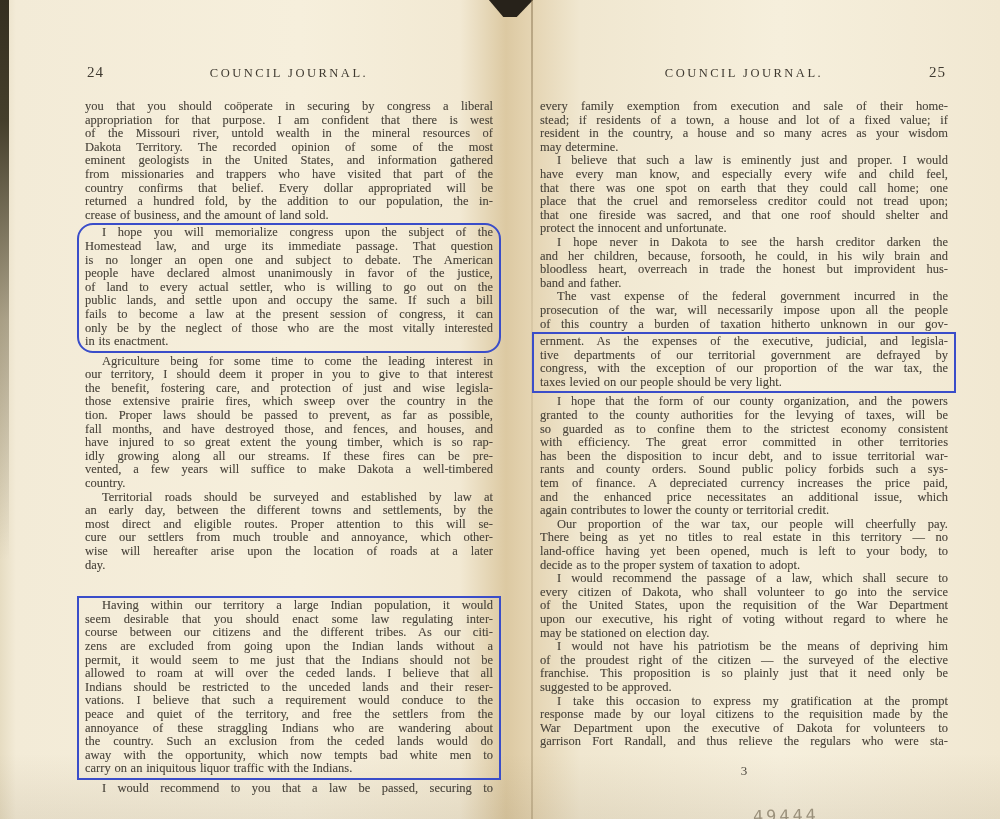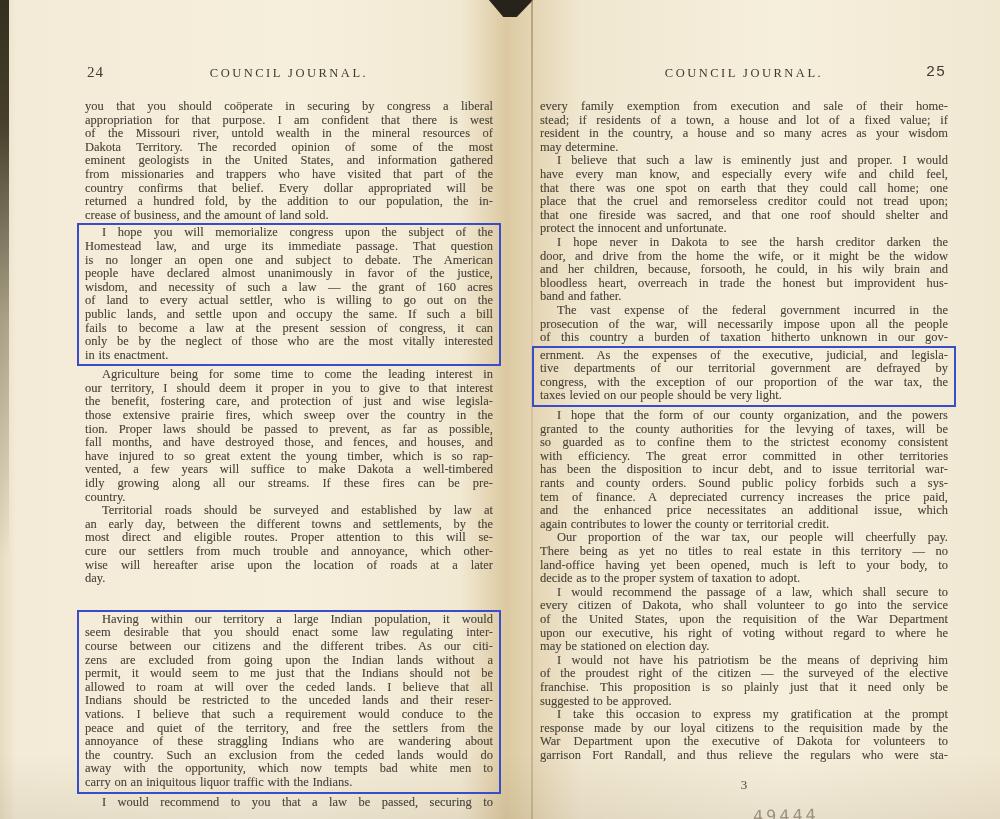--- a/index.html
+++ b/index.html
@@ -28,21 +28,21 @@
   .page { position:absolute; top:66px; width:408px; }
   .page-l { left:85px; }
   .page-r { left:540px; }
   .phead { position:relative; height:16px; font-size:13px; color:#3f3a31; }
   .phtitle {
     position:absolute; left:50%; transform:translateX(-50%);
     letter-spacing:2.5px; font-size:12.5px; white-space:nowrap;font-family:Liberation Serif, serif;
   }
   .pnum { position:absolute; font-size:15px; letter-spacing:1px; }
   .pnum-l { left:2px; top:-2px; }
-  .pnum-r { right:2px; top:-2px;font-family:Liberation Mono, monospace; }
+  .pnum-r { right:2px; top:-2px; }
   .pbody { margin-top:18px; font-size:12.5px; }
   .para { margin:0; }
   .tline {
     height:13.6px; line-height:13.6px; white-space:nowrap;
     text-align:justify; text-align-last:justify;
     word-spacing:0.6px;
     text-shadow:0 0 0.5px rgba(80,72,60,0.35);
   }
   .tline.endline { text-align-last:left; }
   .tline.ind { text-indent:17px;font-family:Liberation Serif, serif; }
@@ -78,43 +78,42 @@
           <div class="tline">appropriation for that purpose. I am confident that there is west</div>
           <div class="tline">of the Missouri river, untold wealth in the mineral resources of</div>
           <div class="tline">Dakota Territory. The recorded opinion of some of the most</div>
           <div class="tline">eminent geologists in the United States, and information gathered</div>
           <div class="tline">from missionaries and trappers who have visited that part of the</div>
           <div class="tline">country confirms that belief. Every dollar appropriated will be</div>
           <div class="tline">returned a hundred fold, by the addition to our population, the in-</div>
           <div class="tline endline">crease of business, and the amount of land sold.</div>
         </div>
         <div class="para">
-          <div class="hbox" style="border-color: rgb(58, 77, 201);">
+          <div class="hbox" style="border-color: rgb(58, 77, 201); border-radius: 16px;">
             <div class="tline ind">I hope you will memorialize congress upon the subject of the</div>
             <div class="tline">Homestead law, and urge its immediate passage. That question</div>
             <div class="tline">is no longer an open one and subject to debate. The American</div>
             <div class="tline">people have declared almost unanimously in favor of the justice,</div>
-            <div class="tline">wisdom, and necessity of such a law — the grant of 160 acres</div>
             <div class="tline">of land to every actual settler, who is willing to go out on the</div>
             <div class="tline">public lands, and settle upon and occupy the same. If such a bill</div>
             <div class="tline">fails to become a law at the present session of congress, it can</div>
             <div class="tline">only be by the neglect of those who are the most vitally interested</div>
             <div class="tline endline">in its enactment.</div>
           </div>
         </div>
         <div class="para">
           <div class="tline ind">Agriculture being for some time to come the leading interest in</div>
           <div class="tline">our territory, I should deem it proper in you to give to that interest</div>
           <div class="tline">the benefit, fostering care, and protection of just and wise legisla-</div>
           <div class="tline">those extensive prairie fires, which sweep over the country in the</div>
           <div class="tline">tion. Proper laws should be passed to prevent, as far as possible,</div>
           <div class="tline">fall months, and have destroyed those, and fences, and houses, and</div>
           <div class="tline">have injured to so great extent the young timber, which is so rap-</div>
+          <div class="tline">idly growing along all our streams. If these fires can be pre-</div>
           <div class="tline">vented, a few years will suffice to make Dakota a well-timbered</div>
-          <div class="tline">idly growing along all our streams. If these fires can be pre-</div>
           <div class="tline endline">country.</div>
         </div>
         <div class="para">
           <div class="tline ind">Territorial roads should be surveyed and established by law at</div>
           <div class="tline">an early day, between the different towns and settlements, by the</div>
           <div class="tline">most direct and eligible routes. Proper attention to this will se-</div>
           <div class="tline">cure our settlers from much trouble and annoyance, which other-</div>
           <div class="tline">wise will hereafter arise upon the location of roads at a later</div>
           <div class="tline endline">day.</div>
         </div>
@@ -156,21 +155,20 @@
         <div class="para">
           <div class="tline ind">I believe that such a law is eminently just and proper. I would</div>
           <div class="tline">have every man know, and especially every wife and child feel,</div>
           <div class="tline">that there was one spot on earth that they could call home; one</div>
           <div class="tline">place that the cruel and remorseless creditor could not tread upon;</div>
           <div class="tline">that one fireside was sacred, and that one roof should shelter and</div>
           <div class="tline endline">protect the innocent and unfortunate.</div>
         </div>
         <div class="para">
           <div class="tline ind">I hope never in Dakota to see the harsh creditor darken the</div>
-          <div class="tline">door, and drive from the home the wife, or it might be the widow</div>
           <div class="tline">and her children, because, forsooth, he could, in his wily brain and</div>
           <div class="tline">bloodless heart, overreach in trade the honest but improvident hus-</div>
           <div class="tline endline">band and father.</div>
         </div>
         <div class="para">
           <div class="tline ind">The vast expense of the federal government incurred in the</div>
           <div class="tline">prosecution of the war, will necessarily impose upon all the people</div>
           <div class="tline">of this country a burden of taxation hitherto unknown in our gov-</div>
           <div class="hbox" style="border-color: rgb(58, 77, 201);">
             <div class="tline">ernment. As the expenses of the executive, judicial, and legisla-</div>

